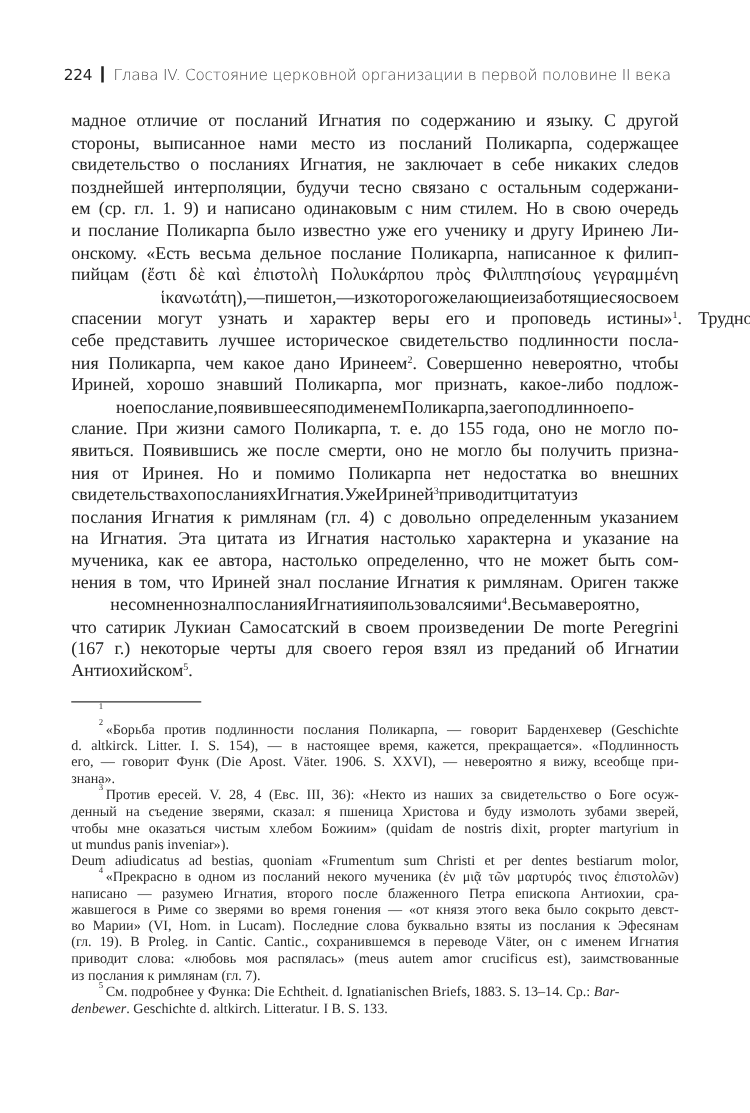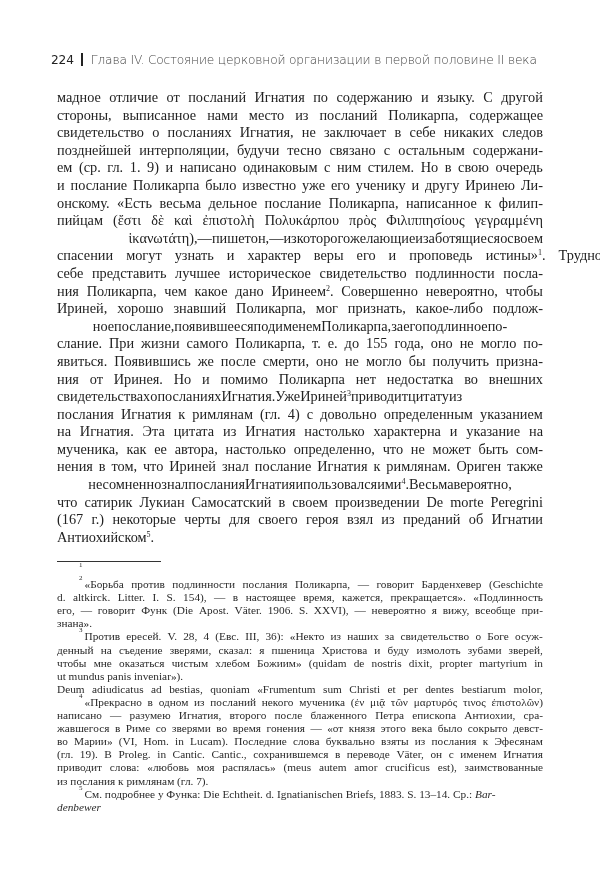--- a/index.html
+++ b/index.html
@@ -600,14 +600,15 @@
       <span>из послания к римлянам (гл. 7).</span>
     </div>
 
   <div class="nline indent left">
     <span class="nsup">5</span>
     <span class="w">См. подробнее у Функа: Die Echtheit. d. Ignatianischen Briefs, 1883. S. 13–14. Ср.: </span>
       <i>Bar-</i>
   </div>
   <div class="nline left">
     <i>denbewer</i>
+      <span class="w">. Geschichte d. altkirch. Litteratur. I B. S. 133.</span>
   </div>
 </div>
 
 </body></html>

